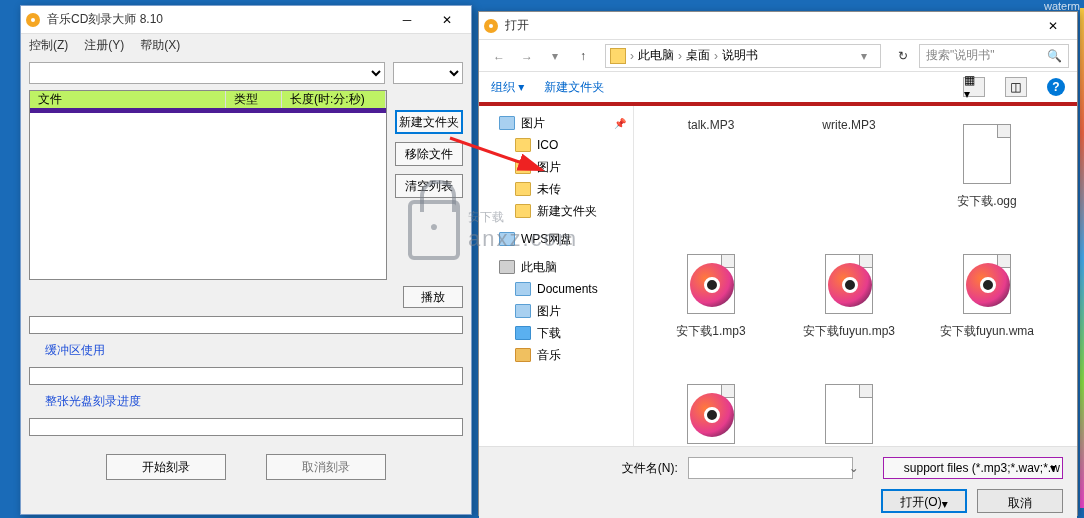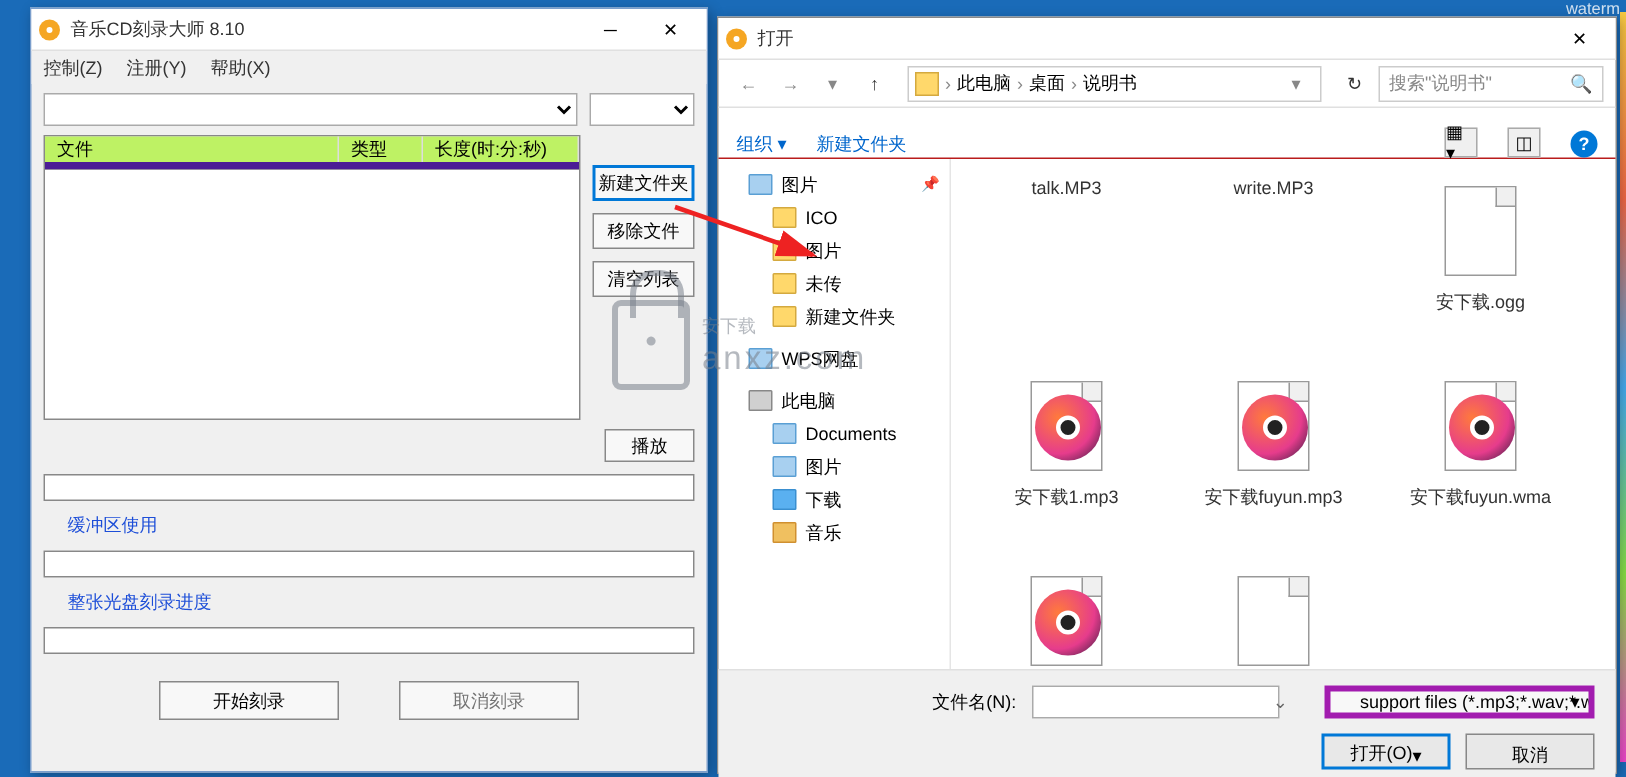--- a/index.html
+++ b/index.html
@@ -36,21 +36,21 @@
 
 .dlg { left: 478px; top: 11px; width: 600px; height: 505px; background: #fff; }
 .nav { height: 32px; display: flex; align-items: center; padding: 0 8px; gap: 4px; border-bottom: 1px solid #e0e0e0; }
 .navbtn { width: 24px; height: 24px; display: flex; align-items: center; justify-content: center; color: #888; cursor: pointer; }
 .navbtn.enabled { color: #333; }
 .breadcrumb { flex: 1; height: 24px; border: 1px solid #ccc; display: flex; align-items: center; padding: 0 4px; gap: 4px; margin: 0 6px; }
 .bcicon { width: 16px; height: 16px; background: #ffd86b; border: 1px solid #d4a93f; }
 .bcsep { color: #888; }
 .searchbox { width: 150px; height: 24px; border: 1px solid #ccc; display: flex; align-items: center; padding: 0 6px; color: #888; position: relative; }
 .searchbox .sicon { position: absolute; right: 6px; }
-.toolbar { height: 34px; display: flex; align-items: flex-end; padding: 0 12px; gap: 20px; border-bottom: 1px solid #b91c1c; }
+.toolbar { height: 34px; display: flex; align-items: center; padding: 0 12px; gap: 20px; border-bottom: 4px solid #b91c1c; }
 .tlink { color: #0066cc; cursor: pointer; }
 .tspacer { flex: 1; }
 .ticon { width: 22px; height: 20px; border: 1px solid #aaa; background: #f0f0f0; cursor: pointer; display: flex; align-items: center; justify-content: center; }
 .helpicon { width: 18px; height: 18px; border-radius: 50%; background: #0078d7; color: #fff; display: flex; align-items: center; justify-content: center; cursor: pointer; font-weight: bold; }
 .dlgbody { display: flex; height: 340px; }
 .tree { width: 155px; border-right: 1px solid #e5e5e5; overflow-y: auto; padding: 6px 0; }
 .tnode { height: 22px; display: flex; align-items: center; padding-left: 20px; gap: 6px; cursor: pointer; }
 .tnode.child { padding-left: 36px; }
 .ficn { width: 16px; height: 14px; background: #ffd86b; border: 1px solid #d4a93f; border-radius: 1px; }
 .ficn.blue { background: #a8d0f0; border-color: #5a9fd4; }
@@ -64,21 +64,21 @@
 .fileicon { width: 64px; height: 72px; display: flex; align-items: center; justify-content: center; }
 .docicon { width: 48px; height: 60px; border: 1px solid #999; background: #fff; position: relative; }
 .docicon::before { content: ''; position: absolute; top: 0; right: 0; width: 12px; height: 12px; background: #f0f0f0; border-left: 1px solid #999; border-bottom: 1px solid #999; }
 .mp3icon { width: 44px; height: 44px; border-radius: 50%; background: radial-gradient(circle at 35% 35%, #ff7a3c, #e63c8c 60%, #2a1a3a); position: relative; }
 .mp3icon::after { content: ''; position: absolute; top: 50%; left: 50%; width: 10px; height: 10px; border-radius: 50%; background: #222; border: 3px solid #fff; transform: translate(-50%,-50%); }
 .filelabel { text-align: center; color: #333; margin-top: 4px; line-height: 1.3; max-width: 120px; }
 .dlgfoot { padding: 10px 14px; border-top: 1px solid #e0e0e0; background: #f0f0f0; }
 .footrow { display: flex; align-items: center; gap: 10px; margin-bottom: 10px; }
 .footlabel { width: 80px; text-align: right; margin-left: 110px; }
 .fninput { flex: 1; height: 22px; border: 1px solid #aaa; background: #fff; padding: 0 4px; }
-.filtercombo { width: 190px; height: 22px; border: 4px solid #a21caf; background: #f8f8f8; padding: 0 20px; display: flex; align-items: flex-end; overflow: hidden; white-space: nowrap; position: relative; }
+.filtercombo { width: 190px; height: 22px; border: 1px solid #a21caf; background: #f8f8f8; padding: 0 20px; display: flex; align-items: center; overflow: hidden; white-space: nowrap; position: relative; }
 .filtercombo::after { content: '▾'; position: absolute; right: 6px; }
 .footbtns { display: flex; justify-content: flex-end; gap: 10px; }
 .dlgbtn { width: 86px; height: 24px; border: 1px solid #888; background: #e8e8e8; cursor: pointer; display: flex; align-items: flex-end; justify-content: center; }
 .dlgbtn.primary { border: 2px solid #0078d7; }
 
 .arrow { position: absolute; left: 442px; top: 130px; pointer-events: none; z-index: 100; }
 .watermark { position: absolute; left: 408px; top: 200px; color: rgba(120,128,138,0.55); font-size: 48px; font-weight: 300; pointer-events: none; z-index: 50; display: flex; align-items: center; gap: 8px; }
 .wmlock { width: 52px; height: 60px; border: 4px solid rgba(120,128,138,0.55); border-radius: 6px; position: relative; }
 .wmlock::before { content: ''; position: absolute; top: -24px; left: 8px; width: 28px; height: 28px; border: 4px solid rgba(120,128,138,0.55); border-bottom: none; border-radius: 16px 16px 0 0; }
 .wmlock::after { content: '●'; position: absolute; top: 14px; left: 50%; transform: translateX(-50%); font-size: 14px; color: rgba(120,128,138,0.55); }

